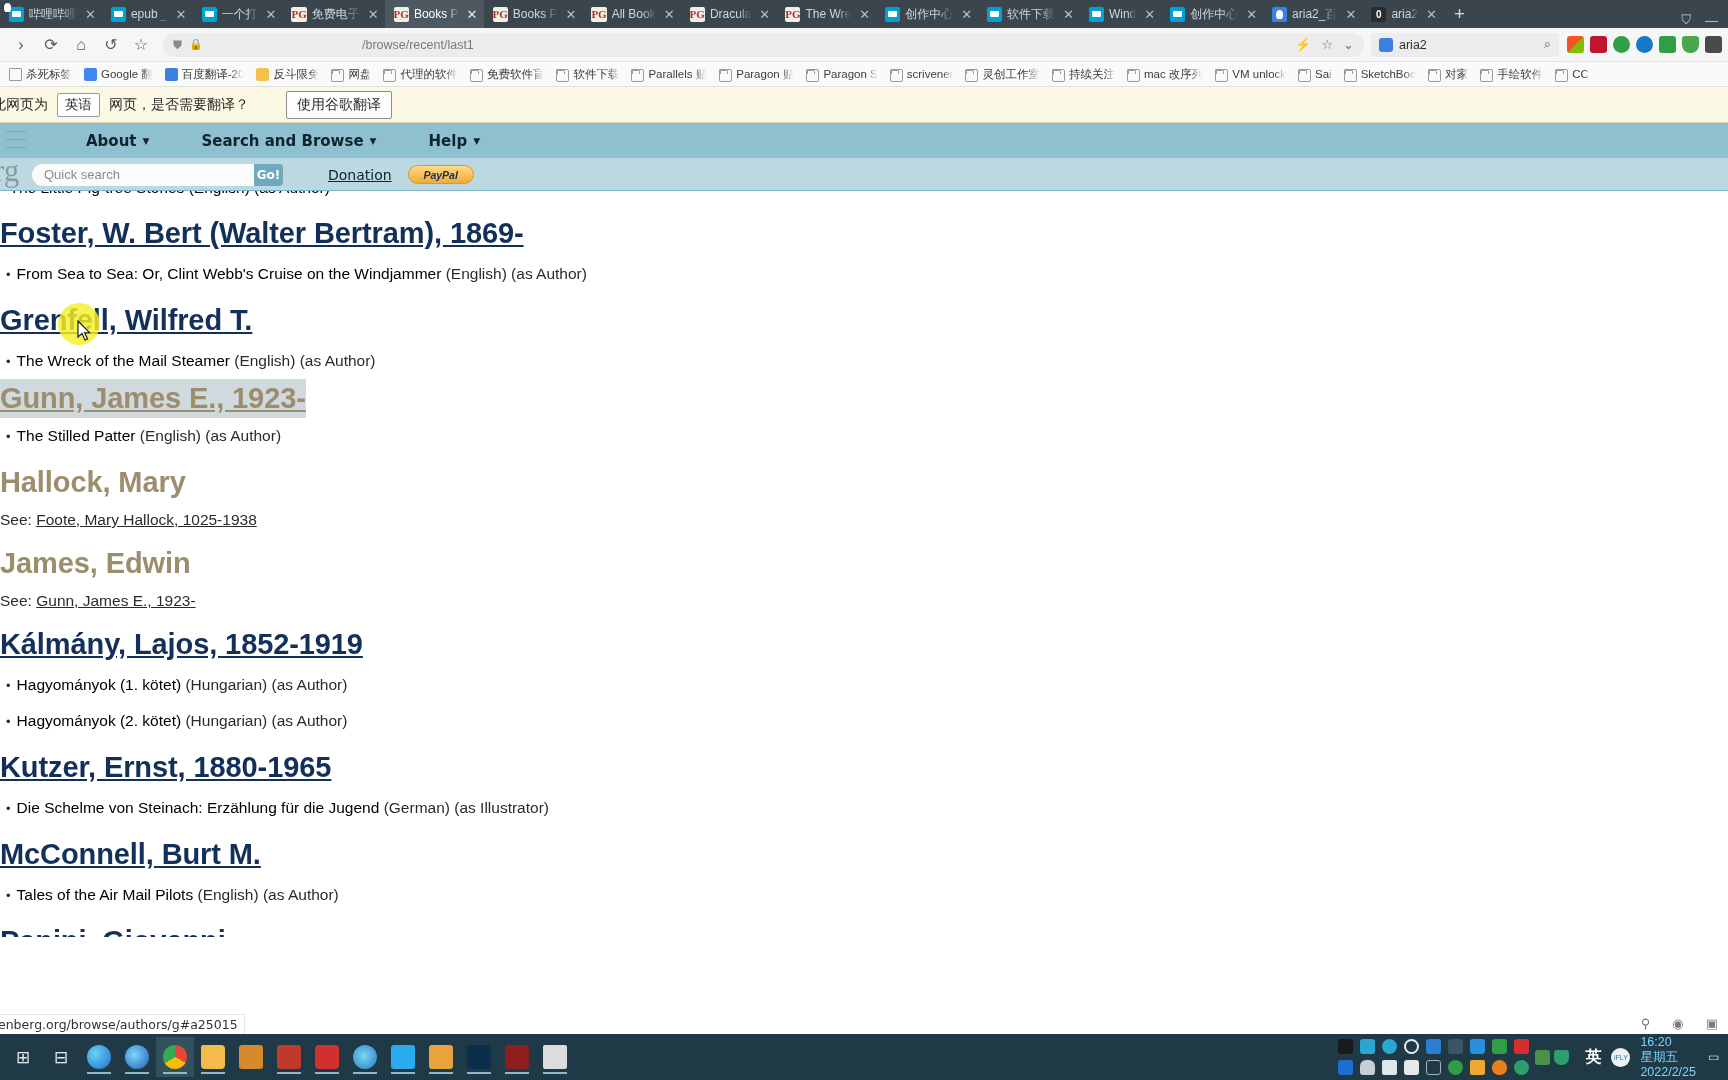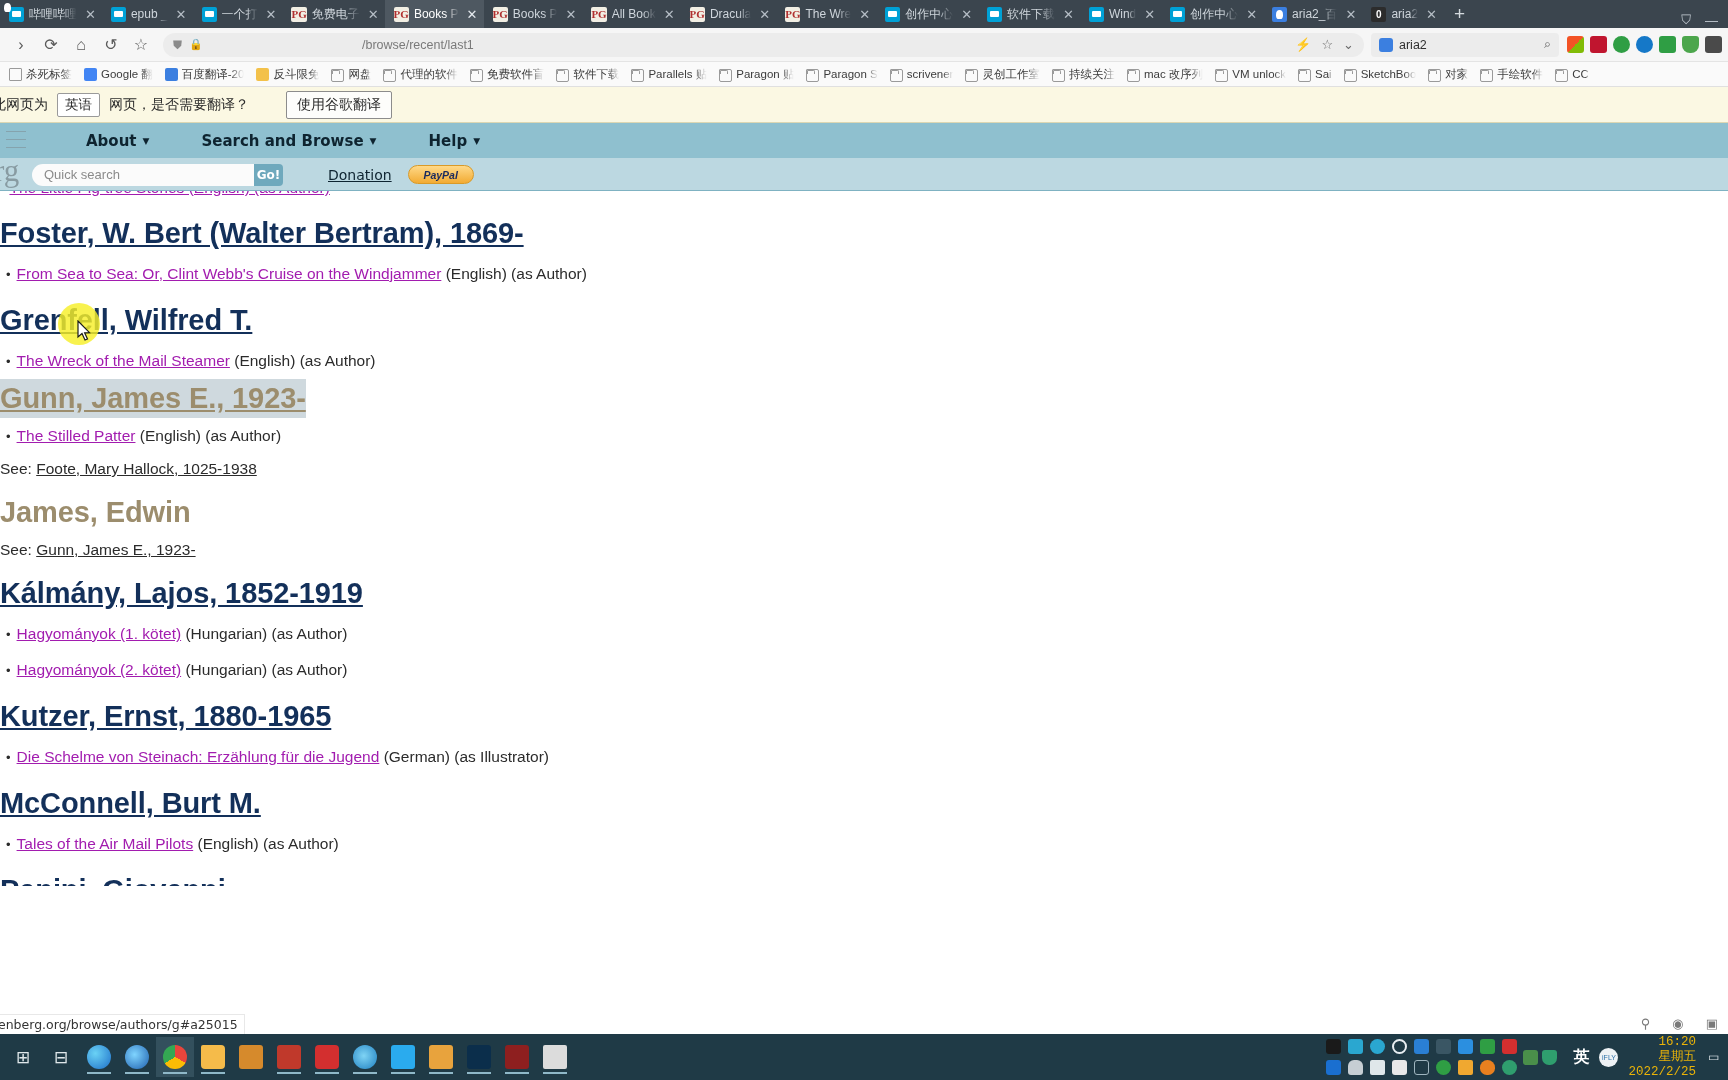--- a/index.html
+++ b/index.html
@@ -171,21 +171,21 @@
   
   .content {
     padding: 0 0 0 0; position: relative; background: #fff;
     font-family: "Liberation Sans", sans-serif;
   }
   .clip-top { height: 14px; overflow: hidden; position: relative; }
   .clip-top .booktext { position: absolute; top: -12px; left: 0; }
   .booktext { font-size: 15.5px; color: #2b2b2b; white-space: nowrap; }
   .bullet-row { padding: 9px 0 9px 6px; font-size: 15.5px; color: #2b2b2b; white-space: nowrap; }
   .bullet-row .dot { color: #2b2b2b; margin-right: 6px; font-size: 13px; }
-  a.booklink { color: #a21caf; text-decoration: underline; }
+  a.booklink { color: #000000; }
   h2.author {
     font-size: 29px; color: #13305a; font-weight: bold; padding: 12px 0 6px 0;
     letter-spacing: -0.1px;
   }
   h2.author a { color: #13305a; text-decoration: underline; }
   h2.author.plain { color: #9c8d6d; }
   h2.author.selected {
     color: #9c8d6d; background: #cfd9de; display: inline-block; padding: 3px 0 3px 0;
   }
   h2.author.selected a { color: #9c8d6d; text-decoration: underline; }
@@ -228,22 +228,22 @@
   .tb-app.active { background: #33505d; }
   .tb-app .glyph { width: 24px; height: 24px; border-radius: 4px; display: block; }
   .tray {
     margin-left: auto; display: flex; align-items: center; gap: 0; padding-right: 2px;
   }
   .tray-grid { display: grid; grid-template-columns: repeat(9, 20px); grid-template-rows: 19px 19px; gap: 2px; align-items: center; }
   .tray-ic { width: 15px; height: 15px; border-radius: 3px; justify-self: center; }
   .ime { color: #fff; font-size: 16px; font-weight: bold; padding: 0 10px; font-family: "DejaVu Sans", sans-serif; }
   .ime-ball { width: 19px; height: 19px; border-radius: 50%; background: #eef2f5; color:#2b6fa8; font-size:7px; display:flex;align-items:center;justify-content:center; margin-right: 10px;}
   .clock {
-    color: #eab308; font-size: 12.5px; line-height: 15px; text-align: right;
-    padding-right: 12px; font-family: Liberation Mono, monospace;
+    color: #7dd3fc; font-size: 12.5px; line-height: 15px; 
+    padding-right: 12px; font-family: Liberation Sans, sans-serif;
   }
   .notif { width: 14px; color: #dfe7ea; font-size: 12px; }
 </style>
 </head>
 <body>
 
 <div class="browser">
 
   <div class="tabstrip">
     <div class="tab">
@@ -494,20 +494,21 @@
 
       <h2 class="author"><a>Foster, W. Bert (Walter Bertram), 1869-</a></h2>
       <div class="bullet-row"><span class="dot">•</span><a class="booklink">From Sea to Sea: Or, Clint Webb's Cruise on the Windjammer</a> <span>(English) (as Author)</span></div>
 
       <h2 class="author"><a>Grenfell, Wilfred T.</a></h2>
       <div class="bullet-row"><span class="dot">•</span><a class="booklink">The Wreck of the Mail Steamer</a> <span>(English) (as Author)</span></div>
 
       <h2 class="author selected"><a>Gunn, James E., 1923-</a></h2>
       <div class="bullet-row"><span class="dot">•</span><a class="booklink">The Stilled Patter</a> <span>(English) (as Author)</span></div>
 
+      <h2 class="author plain">Hallock, Mary</h2>
       <div class="see-row"><span>See:</span> <a>Foote, Mary Hallock, 1025-1938</a></div>
 
       <h2 class="author plain">James, Edwin</h2>
       <div class="see-row"><span>See:</span> <a>Gunn, James E., 1923-</a></div>
 
       <h2 class="author"><a>Kálmány, Lajos, 1852-1919</a></h2>
       <div class="bullet-row"><span class="dot">•</span><a class="booklink">Hagyományok (1. kötet)</a> <span>(Hungarian) (as Author)</span></div>
       <div class="bullet-row"><span class="dot">•</span><a class="booklink">Hagyományok (2. kötet)</a> <span>(Hungarian) (as Author)</span></div>
 
       <h2 class="author"><a>Kutzer, Ernst, 1880-1965</a></h2>

